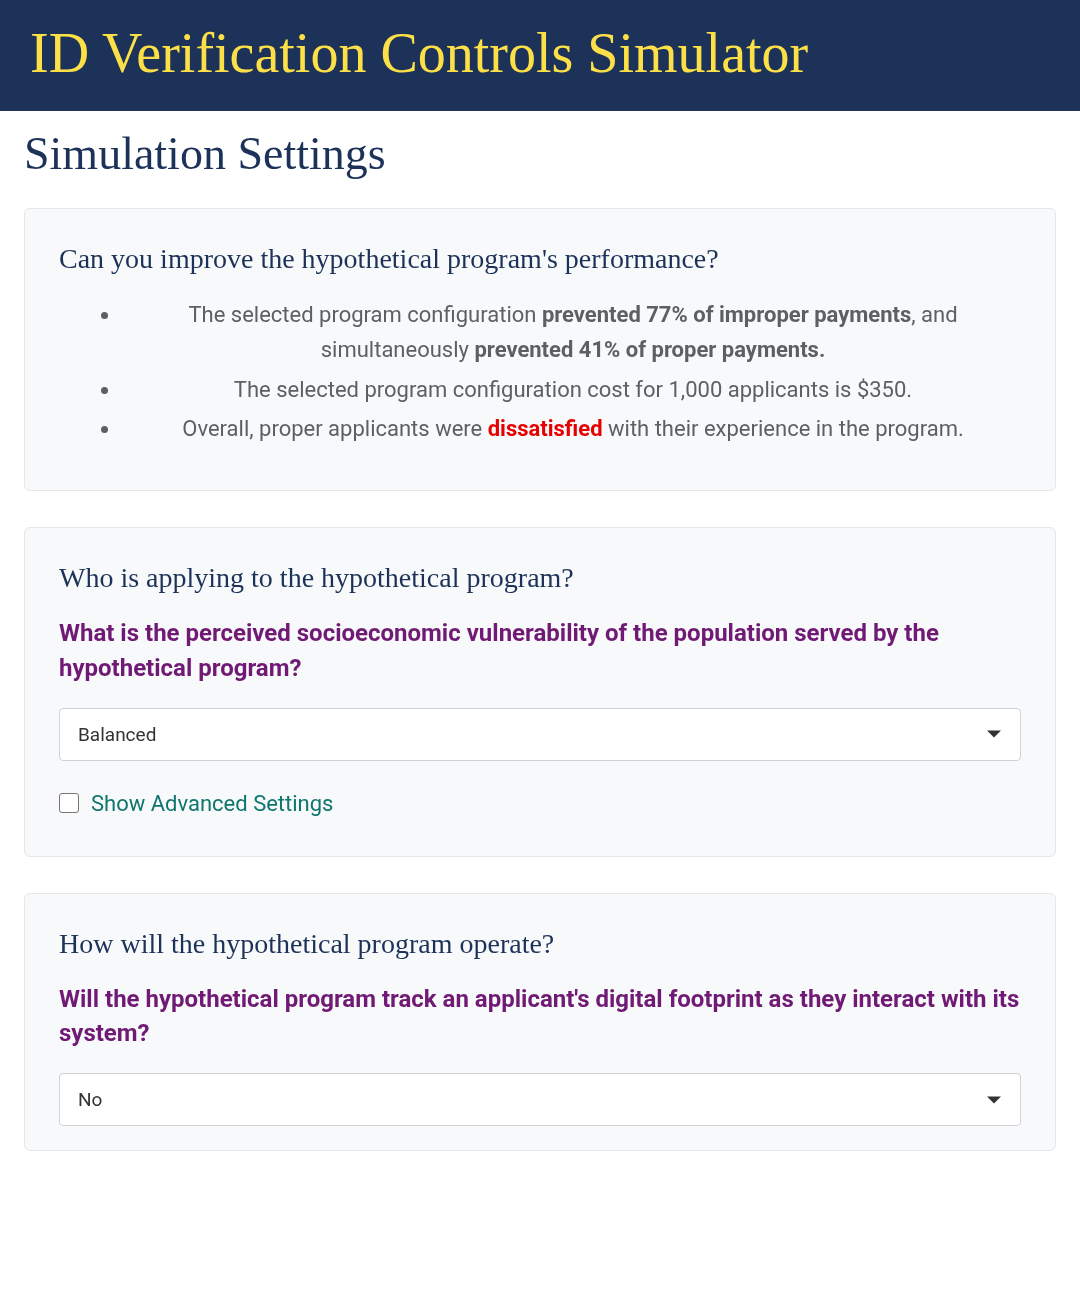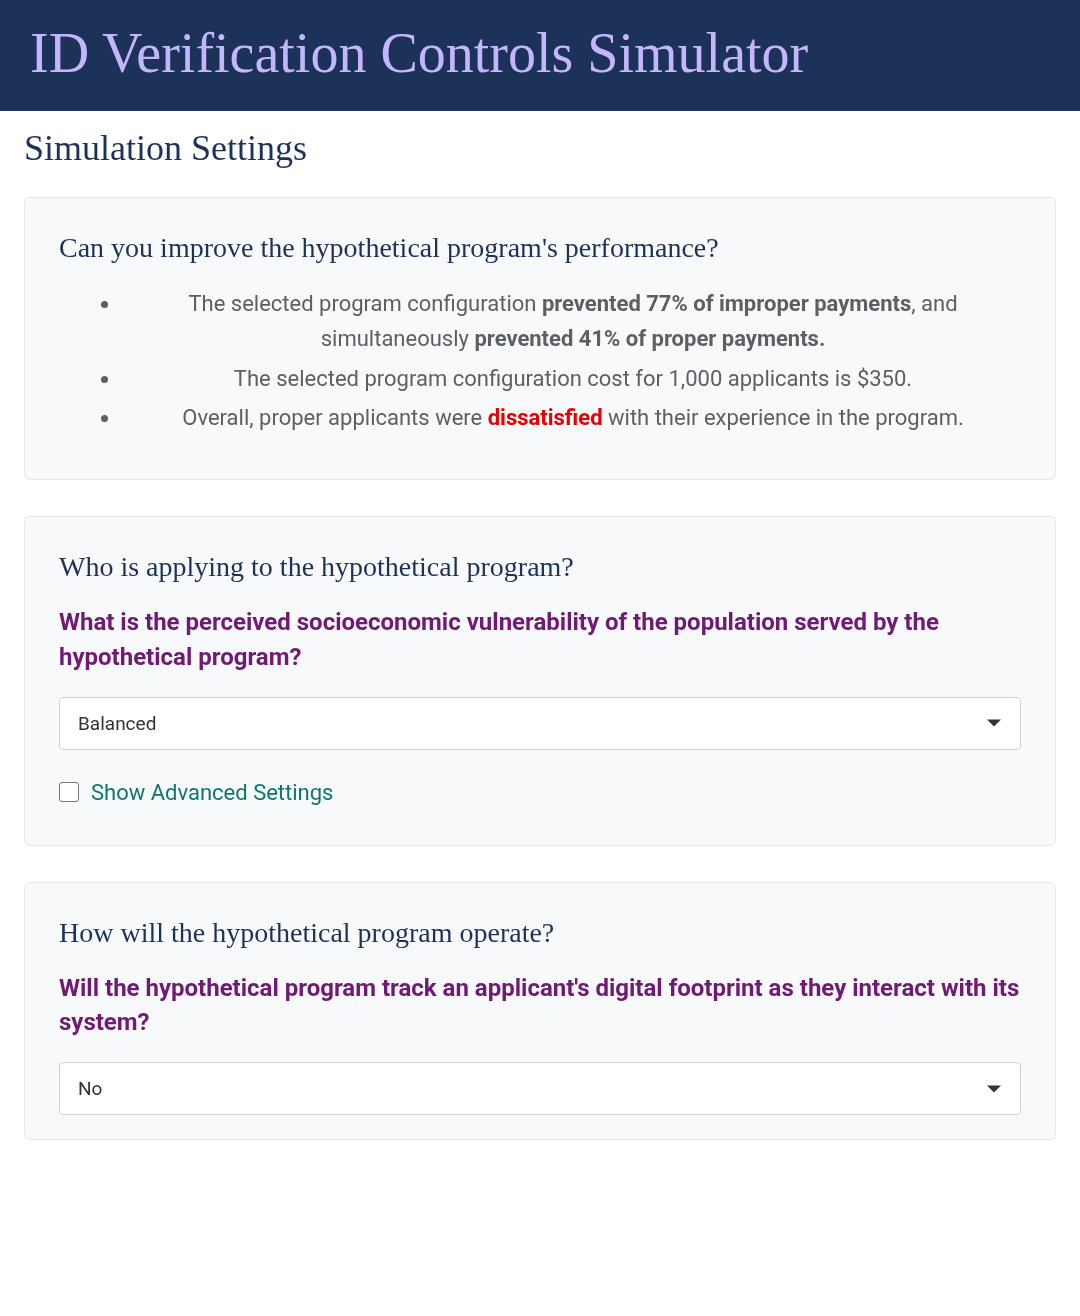--- a/index.html
+++ b/index.html
@@ -8,36 +8,36 @@
       padding: 0;
     }
     body {
       font-family: -apple-system, BlinkMacSystemFont, "Segoe UI", Roboto, "Helvetica Neue", Arial, sans-serif;
       background: #ffffff;
       color: #333;
       width: 1080px;
     }
     .header-banner {
       background: #1c3258;
-      color: #c4b5fd;
+      color: #fde047;
       padding: 20px 30px 24px 30px;
     }
     .header-banner h1 {
       font-family: Georgia, "Times New Roman", serif;
       font-weight: 400;
       font-size: 56px;
       line-height: 1.2;
     }
     .content {
       padding: 16px 24px 0 24px;
     }
     .section-title {
       font-family: Georgia, "Times New Roman", serif;
       font-weight: 400;
-      font-size: 36px;
+      font-size: 46px;
       color: #1c3258;
       margin-bottom: 18px;
     }
     .card {
       background: #f8f9fa;
       border: 1px solid #e5e7ea;
       border-radius: 6px;
       padding: 34px 34px 40px 34px;
       margin-bottom: 36px;
       margin-top: 28px;

